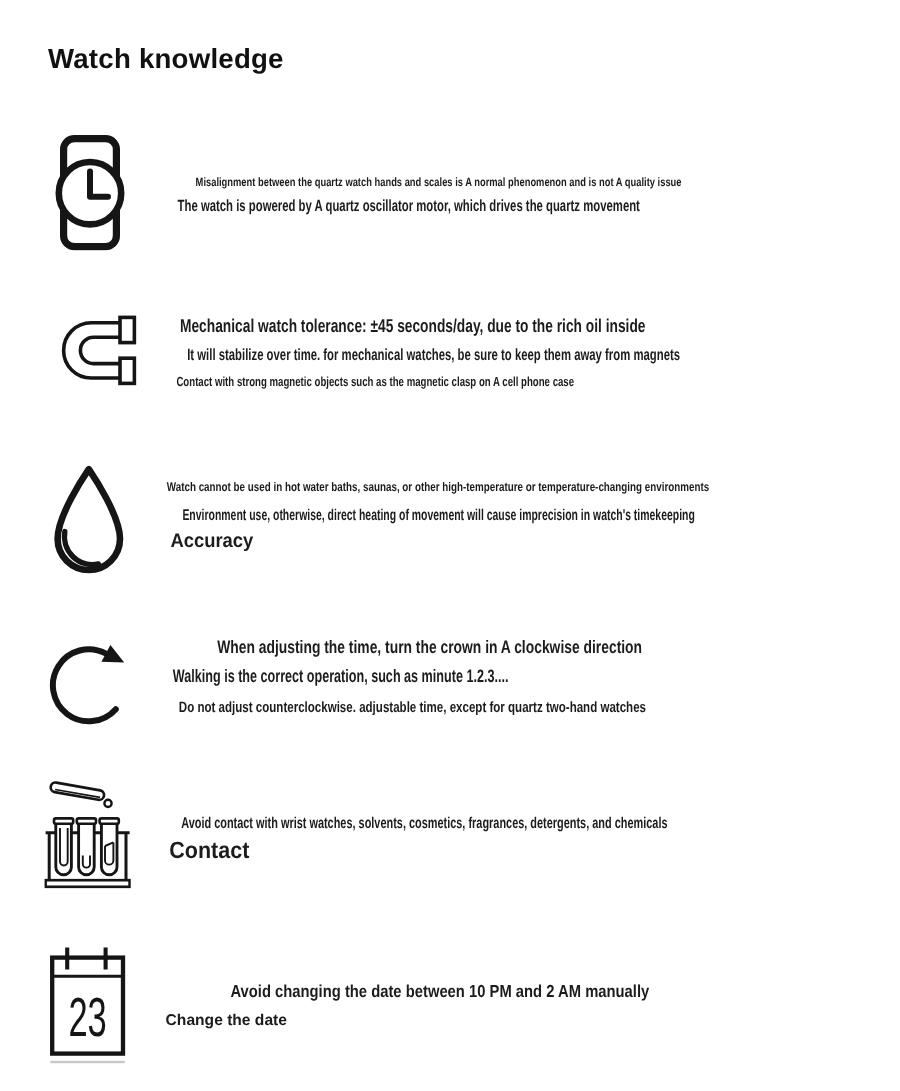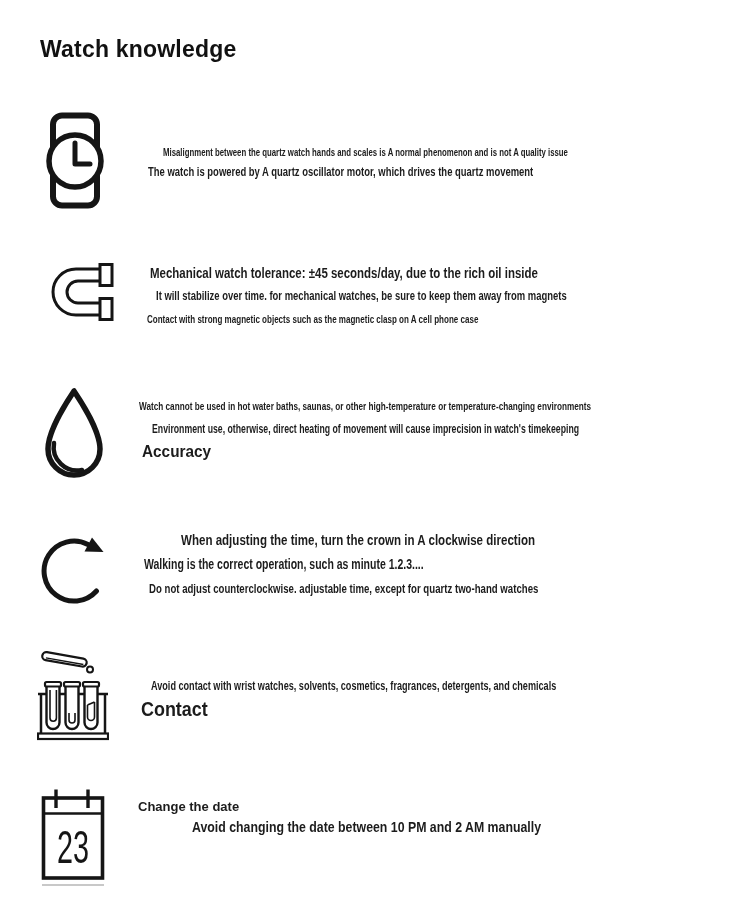--- a/index.html
+++ b/index.html
@@ -23,21 +23,21 @@
   .s2l3{left:147px;top:313px;font-size:11px;transform:scaleX(.73);}
   .s3l1{left:139px;top:400px;font-size:10.5px;transform:scaleX(.78);}
   .s3l2{left:152px;top:422px;font-size:13px;transform:scaleX(.67);}
   .s3l3{left:142px;top:442px;font-size:16.5px;transform:scaleX(.93);}
   .s4l1{left:181px;top:531px;font-size:15px;transform:scaleX(.77);}
   .s4l2{left:144px;top:555px;font-size:15px;transform:scaleX(.70);}
   .s4l3{left:149px;top:582px;font-size:12.5px;transform:scaleX(.77);}
   .s5l1{left:151px;top:679px;font-size:13px;transform:scaleX(.70);}
   .s5l2{left:141px;top:698px;font-size:19.5px;transform:scaleX(.92);}
   .s6l1{left:192px;top:819px;font-size:14.5px;transform:scaleX(.85);}
-  .s6l2{left:138px;top:800px;font-size:13px;}
+  .s6l2{left:138px;top:843px;font-size:13px;}
   .cal-shadow{position:absolute;left:42px;top:884px;width:62px;height:2px;background:#c8c8c8;}
 </style>
 </head>
 <body>
 
 <div class="page">
 
   <h1 class="title">Watch knowledge</h1>
 
   <svg class="icon icon-watch" viewBox="0 0 60 97">

